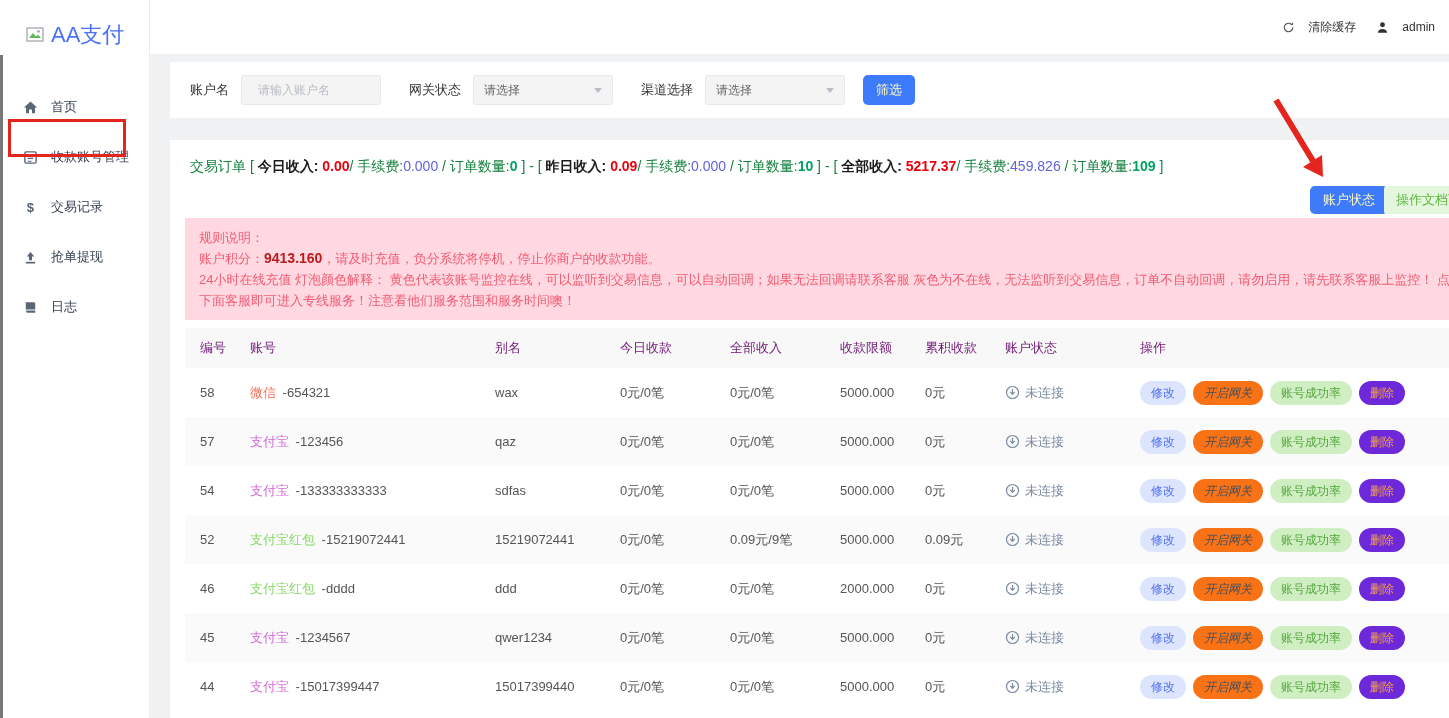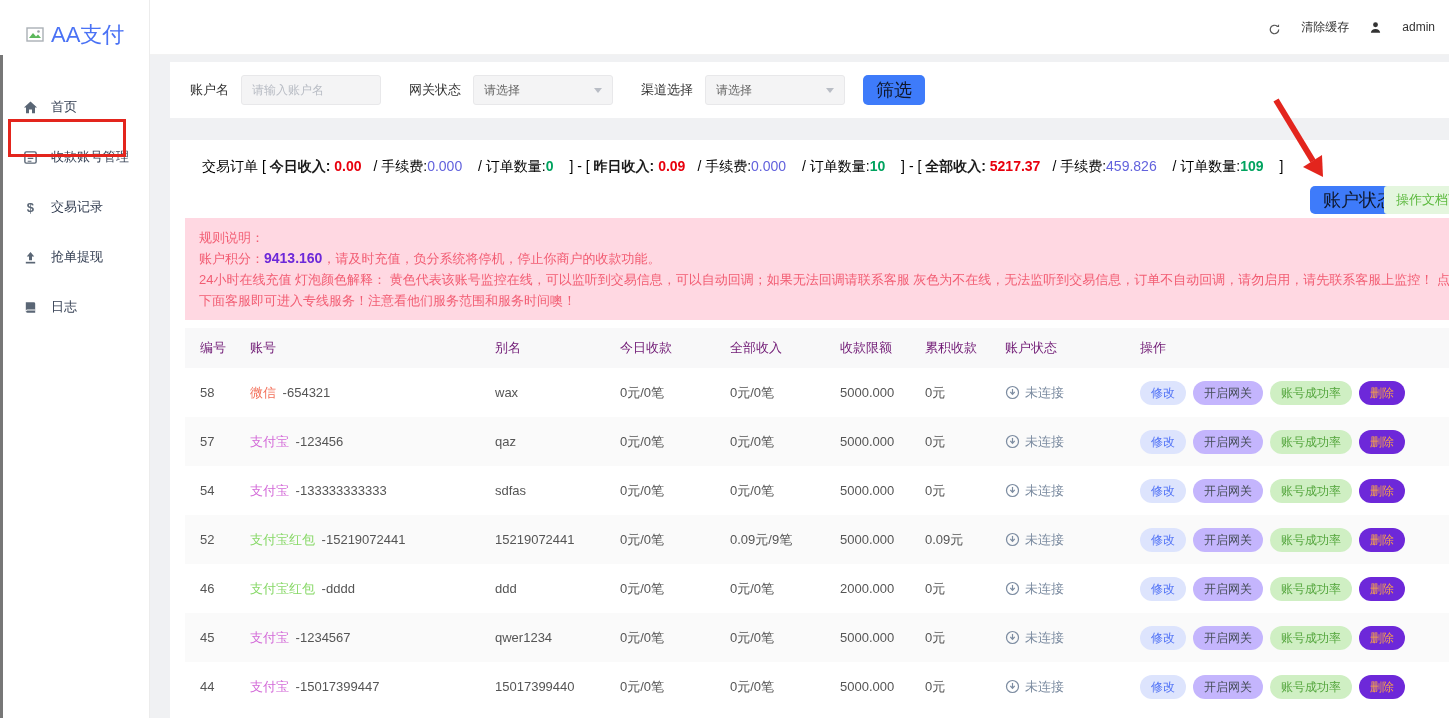--- a/index.html
+++ b/index.html
@@ -15,67 +15,67 @@
   .logo { display:flex; align-items:center; gap:7px; padding:20px 0 0 26px; font-size:22px; color:#4a72f5; font-weight:400; }
   .logo .logo-icon { display:flex; }
   .side-menu { margin-top:32px; }
   .side-item { display:flex; align-items:center; gap:13px; padding-left:22px; height:50px; font-size:13px; color:#333e52; cursor:pointer; }
   .side-icon { width:16px; height:16px; color:#5a6675; display:flex; align-items:center; justify-content:center; font-weight:bold; }
 
   
   .main { position:relative; flex:1; background:#f0f1f3; }
   .topbar { position:absolute; left:0; top:0; right:0; height:55px; background:#fff; border-bottom:1px solid #f2f2f2;
             display:flex; justify-content:flex-end; align-items:center; gap:20px; padding-right:14px; font-size:12px; color:#333; }
-  .top-item { display:flex; align-items:flex-end; gap:20px; cursor:pointer; }
+  .top-item { display:flex; align-items:center; gap:13px; cursor:pointer; }
   .top-item svg { display:block; }
 
   
   .filter-card { position:absolute; left:20px; top:62px; right:-40px; height:56px; background:#fff;
                  display:flex; align-items:center; padding-left:20px; }
   .f-label { font-size:13px; color:#333; margin-right:12px; }
   .f-input { width:140px; height:30px; background:#f4f4f5; border:1px solid #e8e8ea; border-radius:3px;
-             font-size:12px; color:#333; padding:0 10px; outline:none; font-family:inherit; }
+             font-size:12px; color:#333; padding:0 16px; outline:none; font-family:inherit; }
   .f-input::placeholder { color:#b8bcc4; }
   .f-sep { width:28px; }
   .f-select { width:140px; height:30px; background:#f4f4f5; border:1px solid #e8e8ea; border-radius:3px;
               display:flex; align-items:center; justify-content:space-between; padding:0 10px; color:#666; font-size:12px; cursor:pointer; }
   .caret { width:0; height:0; border-left:4px solid transparent; border-right:4px solid transparent; border-top:5px solid #b9bdc5; }
-  .btn-blue { background:#3e7bfa; color:#0f172a; border:none; border-radius:5px; height:30px; padding:0 13px;
-              font-size:18px; cursor:pointer; font-family:inherit; }
+  .btn-blue { background:#3e7bfa; color:#fef9c3; border:none; border-radius:5px; height:30px; padding:0 13px;
+              font-size:13px; cursor:pointer; font-family:inherit; }
 
   
   .content-card { position:absolute; left:20px; top:140px; right:-40px; height:578px; background:#fff; }
   .summary { position:absolute; left:20px; top:18px; font-size:14px; white-space:nowrap; }
-  .seg-plain { color:#000000;margin-left:12px; }
+  .seg-plain { color:#15803d; }
   .seg-bold  { color:#1b1b1b; font-weight:700; }
   .seg-red   { color:#e8000d; font-weight:700; }
   .seg-blue  { color:#6262dd; }
   .seg-green { color:#00a35f; font-weight:700; }
 
   .btn-add { position:absolute; left:1140px; top:46px; height:28px; }
   .btn-doc { position:absolute; left:1214px; top:46px; height:28px; background:#e4f6de; color:#5cb93e;
              border:none; border-radius:3px; padding:0 12px; font-size:13px; cursor:pointer; font-family:inherit; white-space:nowrap; }
 
   .notice { position:absolute; left:15px; top:78px; width:1320px; background:#ffd8e2; color:#f25d73;
             font-size:13px; line-height:21px; padding:9px 14px; white-space:nowrap; overflow:hidden; }
-  .notice .points { color:#6d28d9; font-weight:700; font-size:14px; }
+  .notice .points { color:#b91c1c; font-weight:700; font-size:14px; }
 
   
   .table-wrap { position:absolute; left:15px; top:188px; width:1320px; }
   table { width:100%; border-collapse:collapse; table-layout:fixed; }
   thead th { height:40px; background:#f8f8f9; color:#701a75; font-weight:400; font-size:13px; text-align:left; }
   th:first-child, td:first-child { padding-left:15px; }
   tbody td { height:49px; font-size:13px; color:#555; }
   tbody tr:nth-child(even) { background:#fafafa; }
   .chan { margin-right:3px; }
   .status-cell { display:flex; align-items:center; gap:5px; color:#7c8ca1; }
   .status-cell svg { display:block; }
   .pill { display:inline-block; margin-right:7px; padding:6px 11px; border-radius:14px; font-size:12px; cursor:pointer; line-height:1; }
   .pill-edit    { background:#dde4fd; color:#4f71f6; }
-  .pill-gateway { background:#c4b5fd; color:#454d57; }
+  .pill-gateway { background:#f97316; color:#454d57;font-style:italic; }
   .pill-rate    { background:#cfefc3; color:#53a53c; }
   .pill-del     { background:#6d28d9; color:#f7a348; }
 
   
   .anno-box { position:absolute; left:8px; top:119px; width:118px; height:38px; border:3px solid #e3251d; z-index:50; pointer-events:none; }
   .anno-arrow { position:absolute; left:0; top:0; width:1449px; height:718px; z-index:60; pointer-events:none; }
   .left-edge { position:absolute; left:0; top:55px; width:3px; height:663px; background:#777; z-index:70; pointer-events:none; }
 </style>
 </head>
 <body>

